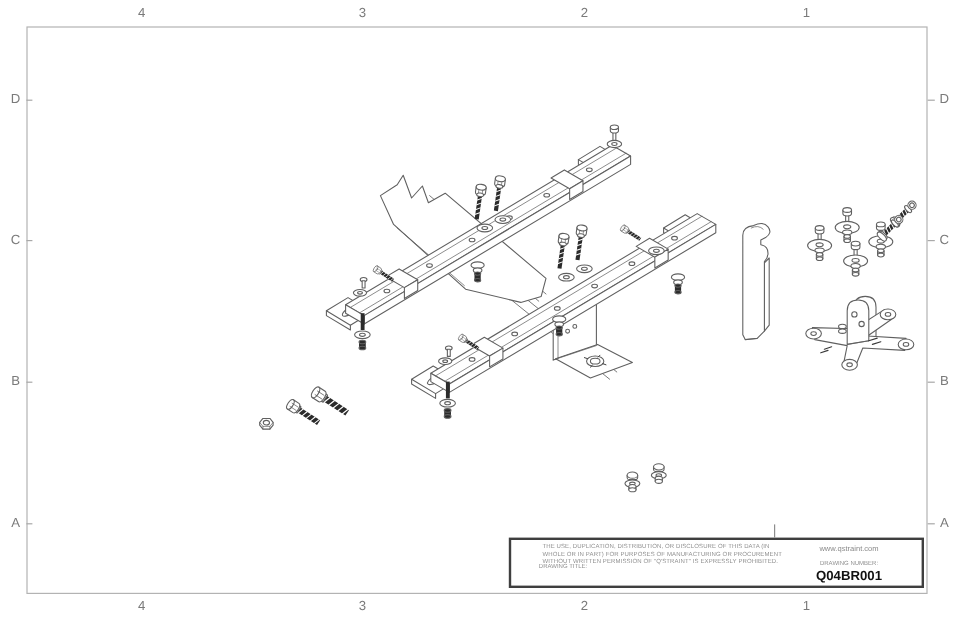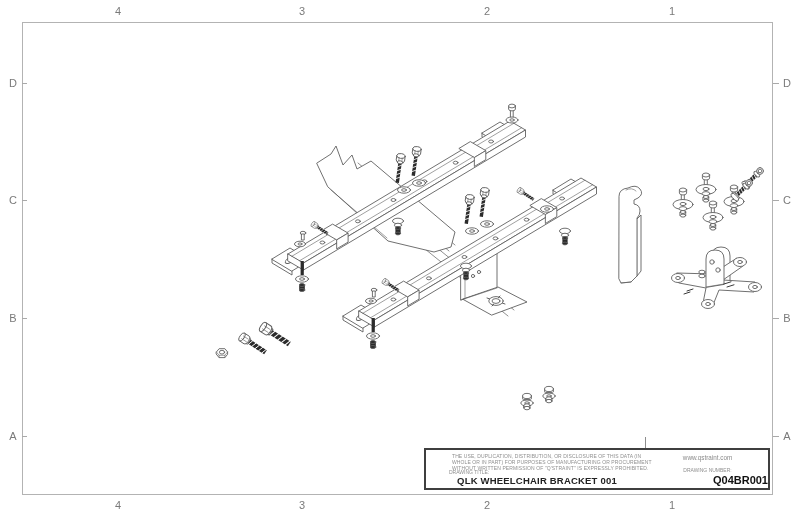--- a/index.html
+++ b/index.html
@@ -18,21 +18,21 @@
   .tb-stub{position:absolute;left:645px;top:437px;width:1px;height:11px;background:#8d8d8d;}
   .legal{position:absolute;left:26px;top:3px;width:215px;font-size:5px;line-height:1.22;
        color:#8f8f8f;letter-spacing:0.1px;}
   .dt-label{position:absolute;left:23px;top:19px;font-size:5px;color:#8f8f8f;}
   .dt-title{position:absolute;left:0px;top:25px;width:222px;text-align:center;
        font-size:9.5px;font-weight:bold;color:#222;letter-spacing:0.2px;}
   .web{position:absolute;left:221px;top:4px;width:121px;text-align:center;
        font-size:6.3px;color:#8a8a8a;}
   .dn-label{position:absolute;left:221px;top:17px;width:121px;text-align:center;
        font-size:5px;color:#8f8f8f;}
-  .dn-value{position:absolute;left:221px;top:24px;width:121px;text-align:right;
+  .dn-value{position:absolute;left:221px;top:24px;width:121px;text-align:center;
        font-size:11px;font-weight:bold;color:#111;}
 </style>
 </head>
 <body>
 
 <div class="sheet">
 
   <div class="border-rect"></div>
 
   <span class="grid-label" style="left:110px;top:4px;">4</span>
@@ -284,19 +284,18 @@
 
   <div class="tb-stub"></div>
 
   <div class="tblock">
     <div class="legal">
       <div>THE USE, DUPLICATION, DISTRIBUTION, OR DISCLOSURE OF THIS DATA (IN</div>
       <div>WHOLE OR IN PART) FOR PURPOSES OF MANUFACTURING OR PROCUREMENT</div>
       <div>WITHOUT WRITTEN PERMISSION OF "Q'STRAINT" IS EXPRESSLY PROHIBITED.</div>
     </div>
     <div class="dt-label">DRAWING TITLE:</div>
-    <div class="dt-title">QLK WHEELCHAIR BRACKET 001</div>
     <div class="web">www.qstraint.com</div>
     <div class="dn-label">DRAWING NUMBER:</div>
     <div class="dn-value">Q04BR001</div>
   </div>
 
 </div>
 
 </body></html>

